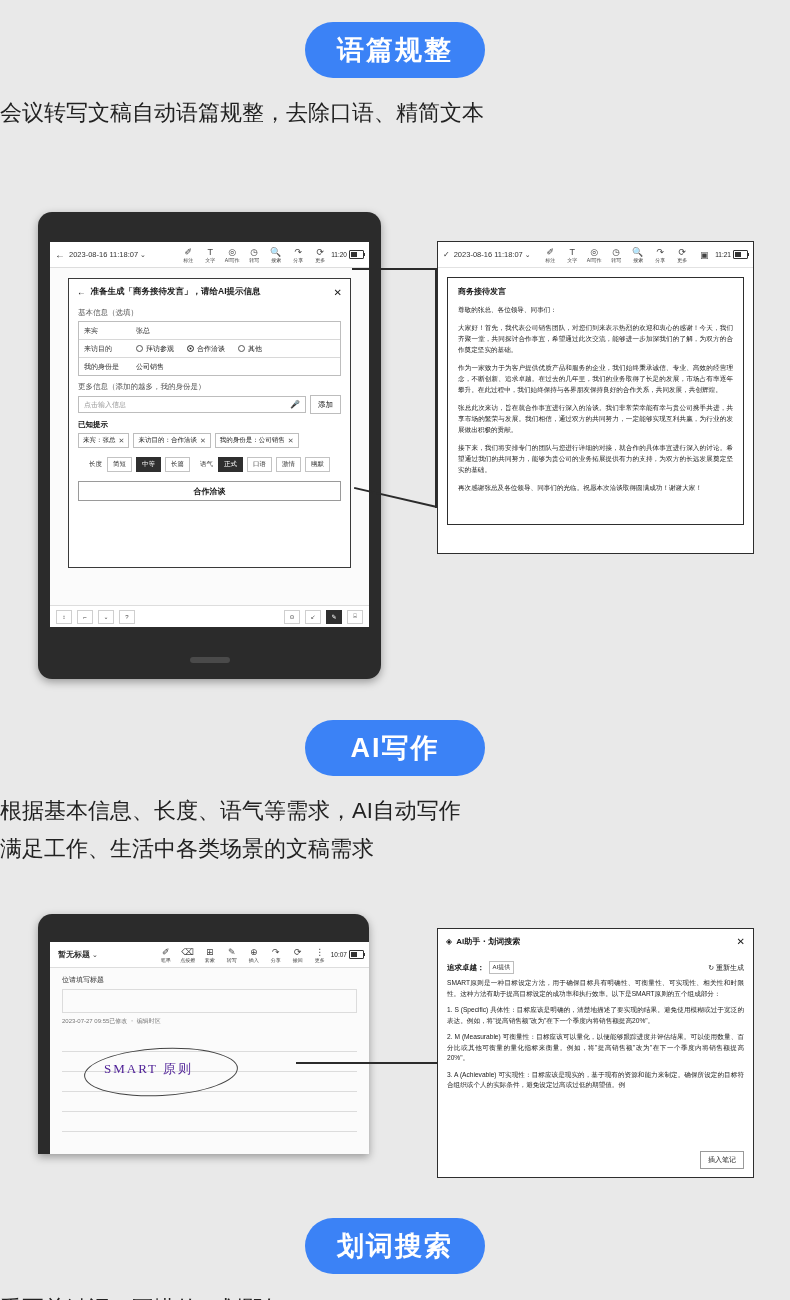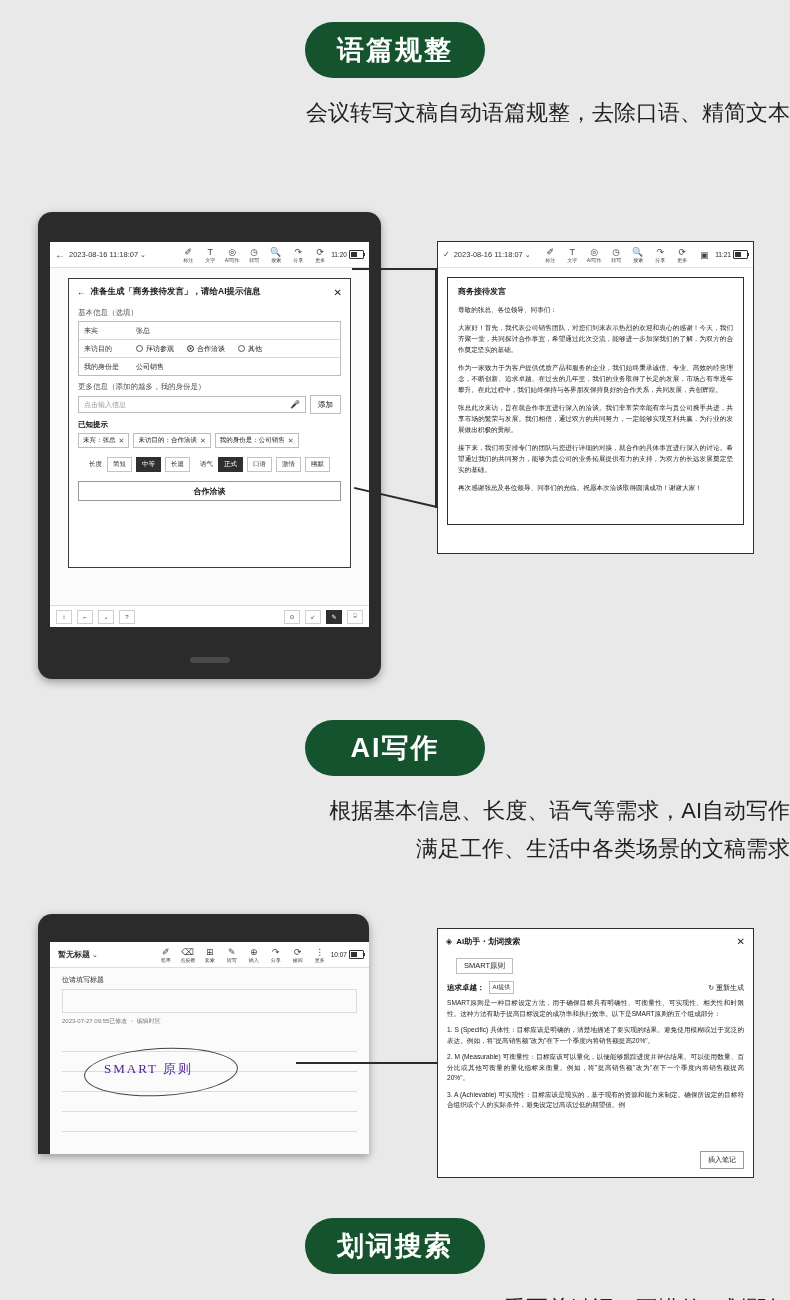--- a/index.html
+++ b/index.html
@@ -5,26 +5,26 @@
   html,body{margin:0;padding:0;}
   body{
     width:790px;height:1300px;overflow:hidden;
     background:#e9e9e9;
     font-family:"Liberation Sans","DejaVu Sans",sans-serif;
     color:#1a1a1a;
     position:relative;
   }
   .section-pill{
     width:180px;height:56px;margin:0 auto;
-    background:#14532d;color:#fff;border-radius:28px;
+    background:#3b82f6;color:#fff;border-radius:28px;
     display:flex;align-items:center;justify-content:center;
     font-size:27px;font-weight:bold;letter-spacing:2px;
   }
   .section-sub{
-    text-align:right;font-size:22px;line-height:34px;
+    text-align:left;font-size:22px;line-height:34px;
     margin-top:18px;color:#222;font-weight:500;
   }
   
   .device{
     position:absolute;
     background:#2b2b2b;
     border-radius:14px;
     box-shadow:0 3px 9px rgba(0,0,0,.35);
   }
   .device .screen{
@@ -415,23 +415,20 @@
     </div>
   </div>
 </div>
 
 <div class="aipanel" style="left:437px;top:928px;width:317px;height:250px;">
   <div class="aip-head">
     <span>◈</span>
     <span>AI助手・划词搜索</span>
     <span class="x">✕</span>
   </div>
-  <div style="margin:0 9px;">
-    <span class="aip-tag">SMART原则</span>
-  </div>
   <div class="aip-res">
     <span>追求卓越：</span>
     <span class="src">AI提供</span>
     <span class="re">↻ <span>重新生成</span></span>
   </div>
   <div class="aip-p">SMART原则是一种目标设定方法，用于确保目标具有明确性、可衡量性、可实现性、相关性和时限性。这种方法有助于提高目标设定的成功率和执行效率。以下是SMART原则的五个组成部分：</div>
   <div class="aip-p">1. S (Specific) 具体性：目标应该是明确的，清楚地描述了要实现的结果。避免使用模糊或过于宽泛的表达。例如，将"提高销售额"改为"在下一个季度内将销售额提高20%"。</div>
   <div class="aip-p">2. M (Measurable) 可衡量性：目标应该可以量化，以便能够跟踪进度并评估结果。可以使用数量、百分比或其他可衡量的量化指标来衡量。例如，将"提高销售额"改为"在下一个季度内将销售额提高20%"。</div>
   <div class="aip-p">3. A (Achievable) 可实现性：目标应该是现实的，基于现有的资源和能力来制定。确保所设定的目标符合组织或个人的实际条件，避免设定过高或过低的期望值。例</div>
   <div class="aip-btn">插入笔记</div>

